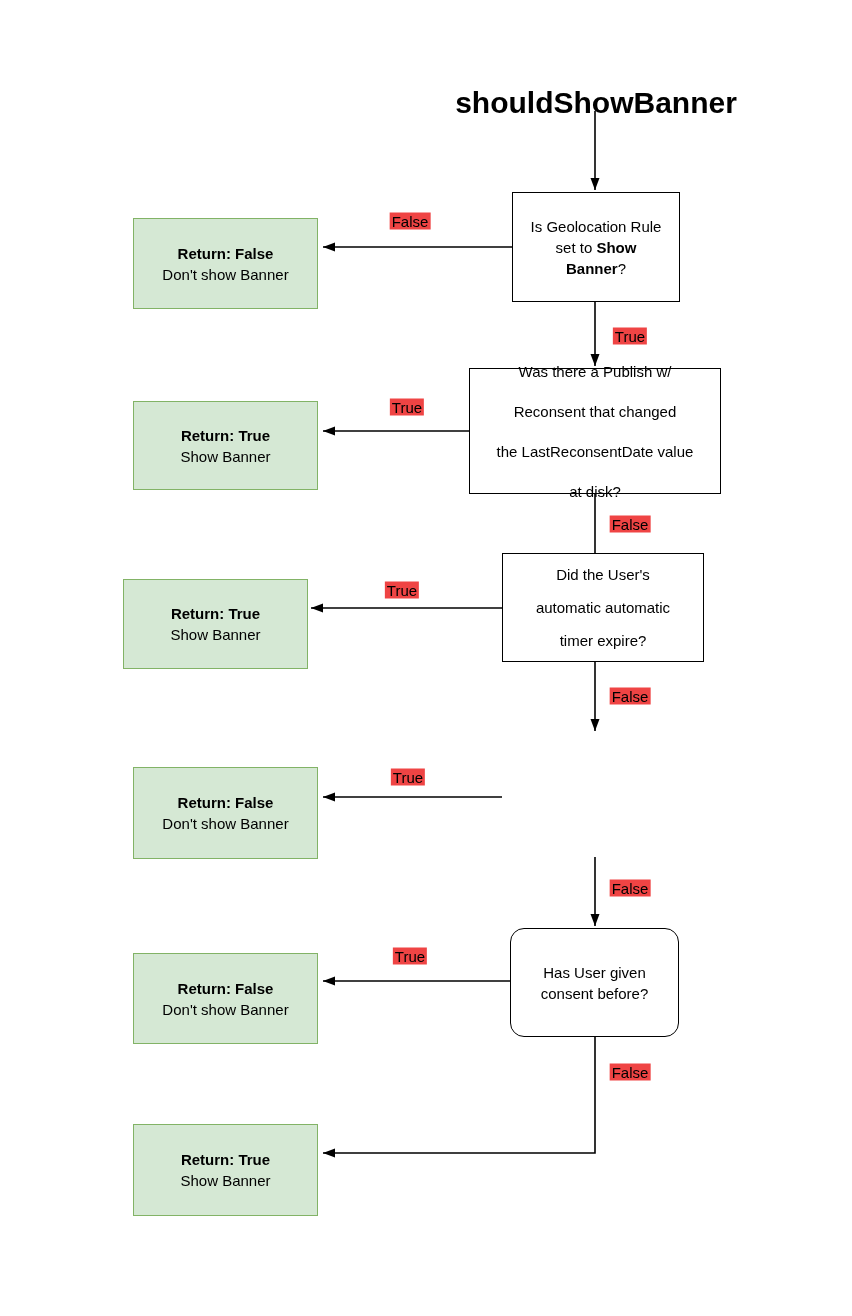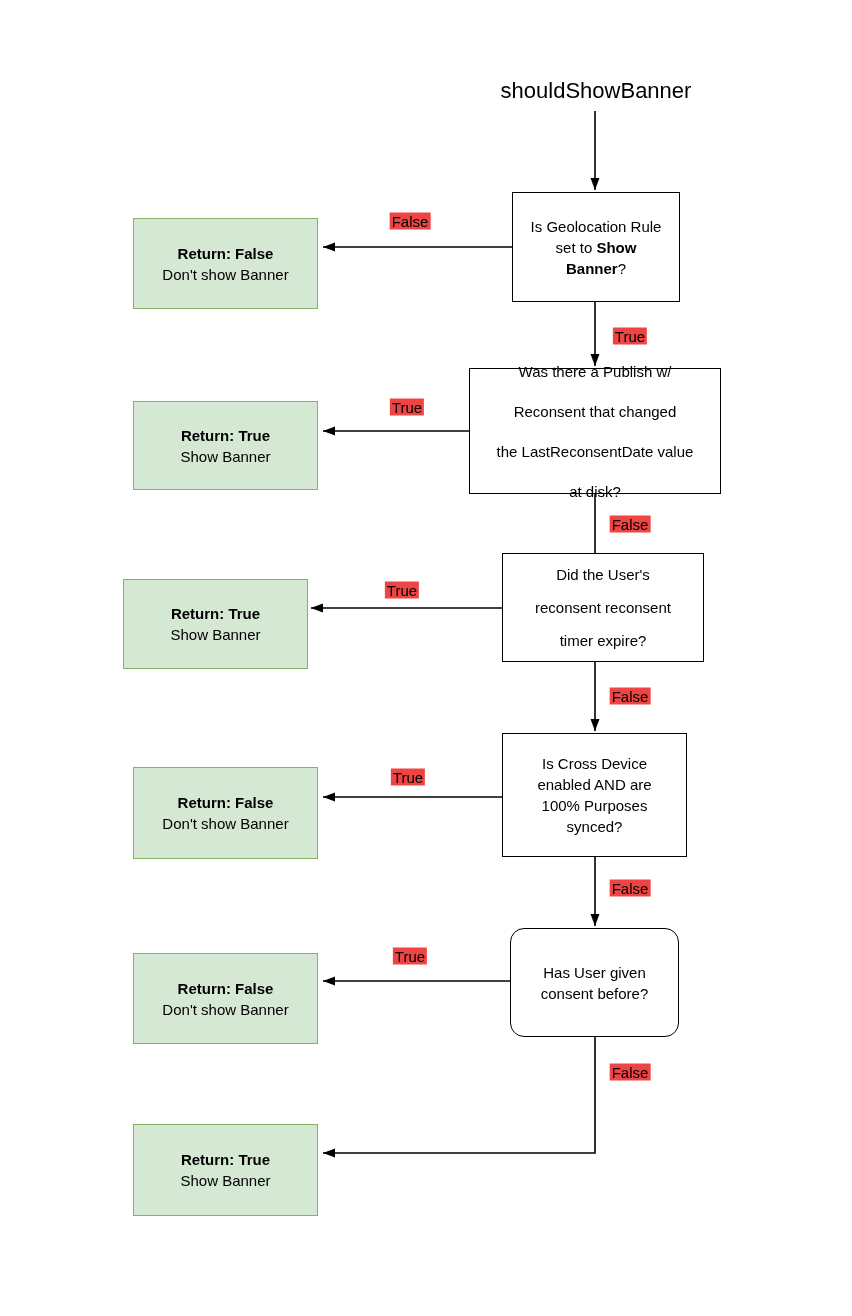--- a/index.html
+++ b/index.html
@@ -14,24 +14,24 @@
     width: 852px;
     height: 1316px;
     background: #ffffff;
     font-family: "Liberation Sans", "DejaVu Sans", sans-serif;
     color: #000000;
     overflow: hidden;
   }
   .diagram-title {
     position: absolute;
     left: 596px;
-    top: 91px;
+    top: 103px;
     transform: translate(-50%, -50%);
-    font-size: 22px;
-    font-weight: normal;
+    font-size: 30px;
+    font-weight: bold;
     white-space: nowrap;
   }
   .node {
     position: absolute;
     display: flex;
     flex-direction: column;
     align-items: center;
     justify-content: center;
     text-align: center;
     font-size: 15px;
@@ -103,30 +103,24 @@
 
   <div class="node decision" style="left:469px; top:368px; width:252px; height:126px;gap:19px;">
     <span class="line">Was there a Publish w/</span>
     <span class="line">Reconsent that changed</span>
     <span class="line">the LastReconsentDate value</span>
     <span class="line">at disk?</span>
   </div>
 
   <div class="node decision" style="left:502px; top:553px; width:202px; height:109px;gap:12px;">
     <span class="line">Did the User's</span>
-    <span class="line">reconsent reconsent</span>
+    <span class="line">automatic automatic</span>
     <span class="line">timer expire?</span>
   </div>
 
-  <div class="node decision" style="left:502px; top:733px; width:185px; height:124px;">
-    <span class="line">Is Cross Device</span>
-    <span class="line">enabled AND are</span>
-    <span class="line">100% Purposes</span>
-    <span class="line">synced?</span>
-  </div>
 
   <div class="node decision" style="left:510px; top:928px; width:169px; height:109px;border-radius:14px;">
     <span class="line">Has User given</span>
     <span class="line">consent before?</span>
   </div>
 
   <div class="node terminal" style="left:133px; top:202px; width:185px; height:91px;">
     <span class="line t-title">Return: False</span>
     <span class="line">Don't show Banner</span>
   </div>

